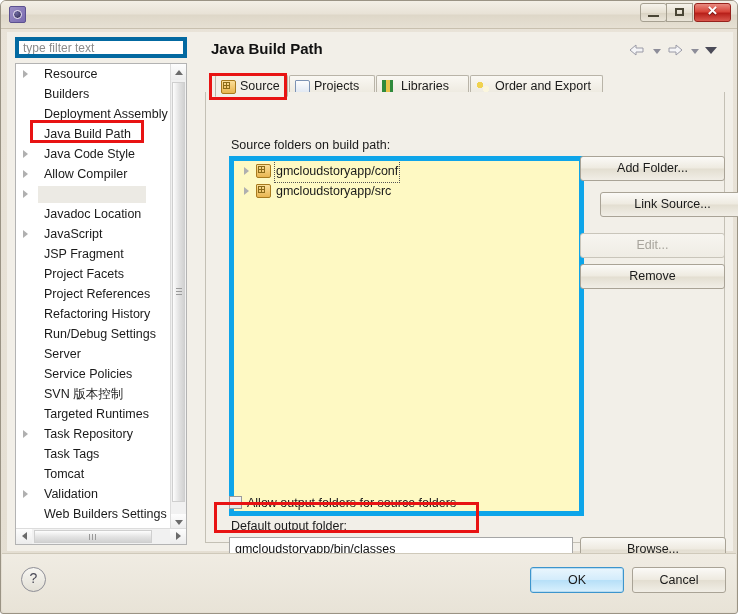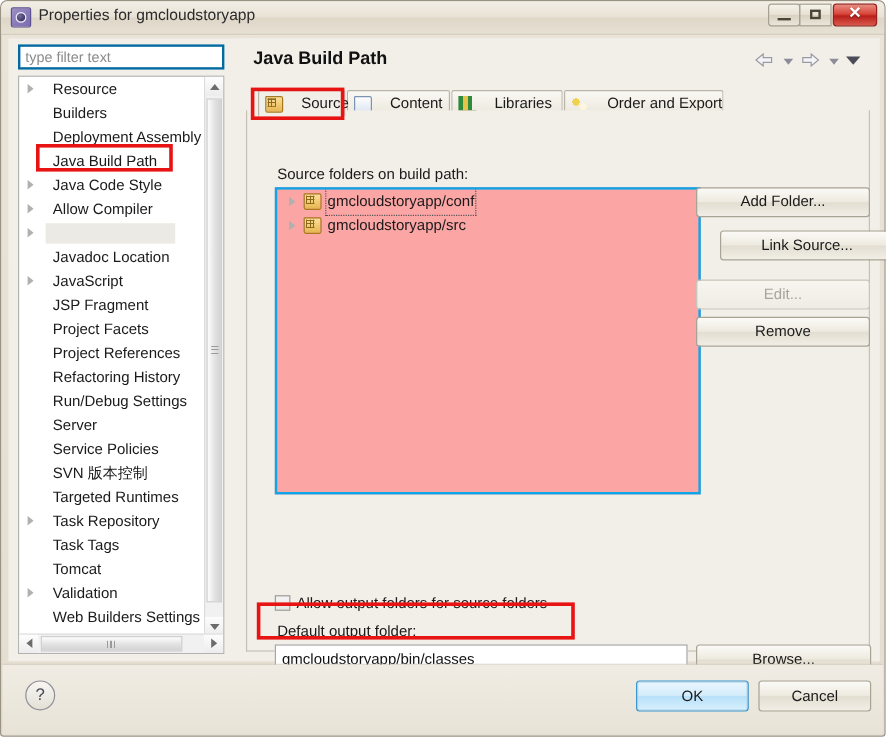--- a/index.html
+++ b/index.html
@@ -90,21 +90,21 @@
     width: 726px; height: 519px;
     background: #f2efe8;
   }
 
   
   #filter-input {
     position: absolute; left: 8px; top: 5px;
     width: 172px; height: 21px;
     box-sizing: border-box;
     background: #ffffff;
-    border: 2px solid #0369a1;
+    border: 4px solid #0369a1;
     font-family: "Liberation Sans", sans-serif;
     font-size: 12px;
     color: #111;
     padding: 0 4px;
   }
   #filter-input::placeholder { color: #8b8b8b; }
 
   #tree-panel {
     position: absolute; left: 8px; top: 31px;
     width: 172px; height: 482px;
@@ -278,21 +278,21 @@
   .tab {
     position: absolute; top: 0;
     height: 22px;
     box-sizing: border-box;
     border: 1px solid #b9b4a8;
     border-bottom: none;
     background: linear-gradient(to bottom, #faf8f3, #eae6db);
     font-size: 12.5px;
     color: #1a1a1a;
     line-height: 21px;
-    padding-left: 35px;
+    padding-left: 24px;
     padding-right: 9px;
     white-space: nowrap;
     border-radius: 2px 2px 0 0;
   }
   .tab.active {
     background: #f2efe8;
     border-bottom: 1px solid #f2efe8;
     z-index: 4;
   }
   .tab-icon {
@@ -345,24 +345,24 @@
     color: #1a1a1a;
     white-space: nowrap;
   }
   #lbl-source-folders { left: 224px; top: 106px; }
   #lbl-default-output { left: 224px; top: 487px; }
   #lbl-allow-output   { left: 240px; top: 464px; }
 
   
   #srcfolder-list {
     position: absolute; left: 222px; top: 124px;
-    width: 355px; height: 256px;
-    box-sizing: border-box;
-    background: #fca5a5;
-    border: 2px solid #0ea5e9;
+    width: 355px; height: 360px;
+    box-sizing: border-box;
+    background: #fef9c3;
+    border: 5px solid #0ea5e9;
     overflow: hidden;
   }
   .sf-row {
     position: relative;
     height: 20px; line-height: 20px;
     font-size: 12.5px; color: #1a1a1a;
     padding-left: 42px;
     white-space: nowrap;
   }
   .sf-row .arrow {
@@ -478,21 +478,20 @@
     border: 1px solid #a9a396;
   }
 </style>
 </head>
 <body>
 
 <div id="window">
 
   <div id="titlebar">
     <div id="app-icon"></div>
-    <div id="title-text">Properties for gmcloudstoryapp</div>
     <div class="winbtn" id="btn-min"></div>
     <div class="winbtn" id="btn-max"></div>
     <div class="winbtn" id="btn-close"></div>
   </div>
 
   <div id="body-area">
 
     <input id="filter-input" type="text" placeholder="type filter text" style="">
 
     <div id="tree-panel">
@@ -546,21 +545,21 @@
       <div class="nav-ico chev" id="nav-back-chev"></div>
 
       <svg class="nav-ico" id="nav-fwd" width="16" height="14" viewBox="0 0 16 14">
         <path d="M9 1 L15 6 L9 11 L9 8 L2 8 L2 4 L9 4 Z" fill="#f4f4f6" stroke="#9a9aa6" stroke-width="1"></path>
       </svg>
       <div class="nav-ico chev" id="nav-fwd-chev"></div>
       <div class="nav-ico chev" id="nav-menu"></div>
 
       <div id="tabstrip">
           <div class="tab active" style="left: 10px; width: 73px;"><span class="tab-icon ic-folder-src"></span><span>Source</span></div>
-          <div class="tab" style="left: 84px; width: 86px;"><span class="tab-icon ic-folder-open"></span><span>Content</span></div>
+          <div class="tab" style="left: 84px; width: 86px;"><span class="tab-icon ic-folder-open"></span><span>Projects</span></div>
           <div class="tab" style="left: 171px; width: 93px;"><span class="tab-icon ic-books"></span><span>Libraries</span></div>
           <div class="tab" style="left: 265px; width: 133px;"><span class="tab-icon ic-keys"></span><span>Order and Export</span></div>
         </div>
       <div id="content-box"></div>
     </div>
 
     <div class="c-label" id="lbl-source-folders">Source folders on build path:</div>
 
     <div id="srcfolder-list">
         <div class="sf-row focused"><span class="arrow"></span><span class="sf-icon ic-folder-src"></span><span class="sf-label-wrap">gmcloudstoryapp/conf</span></div>

